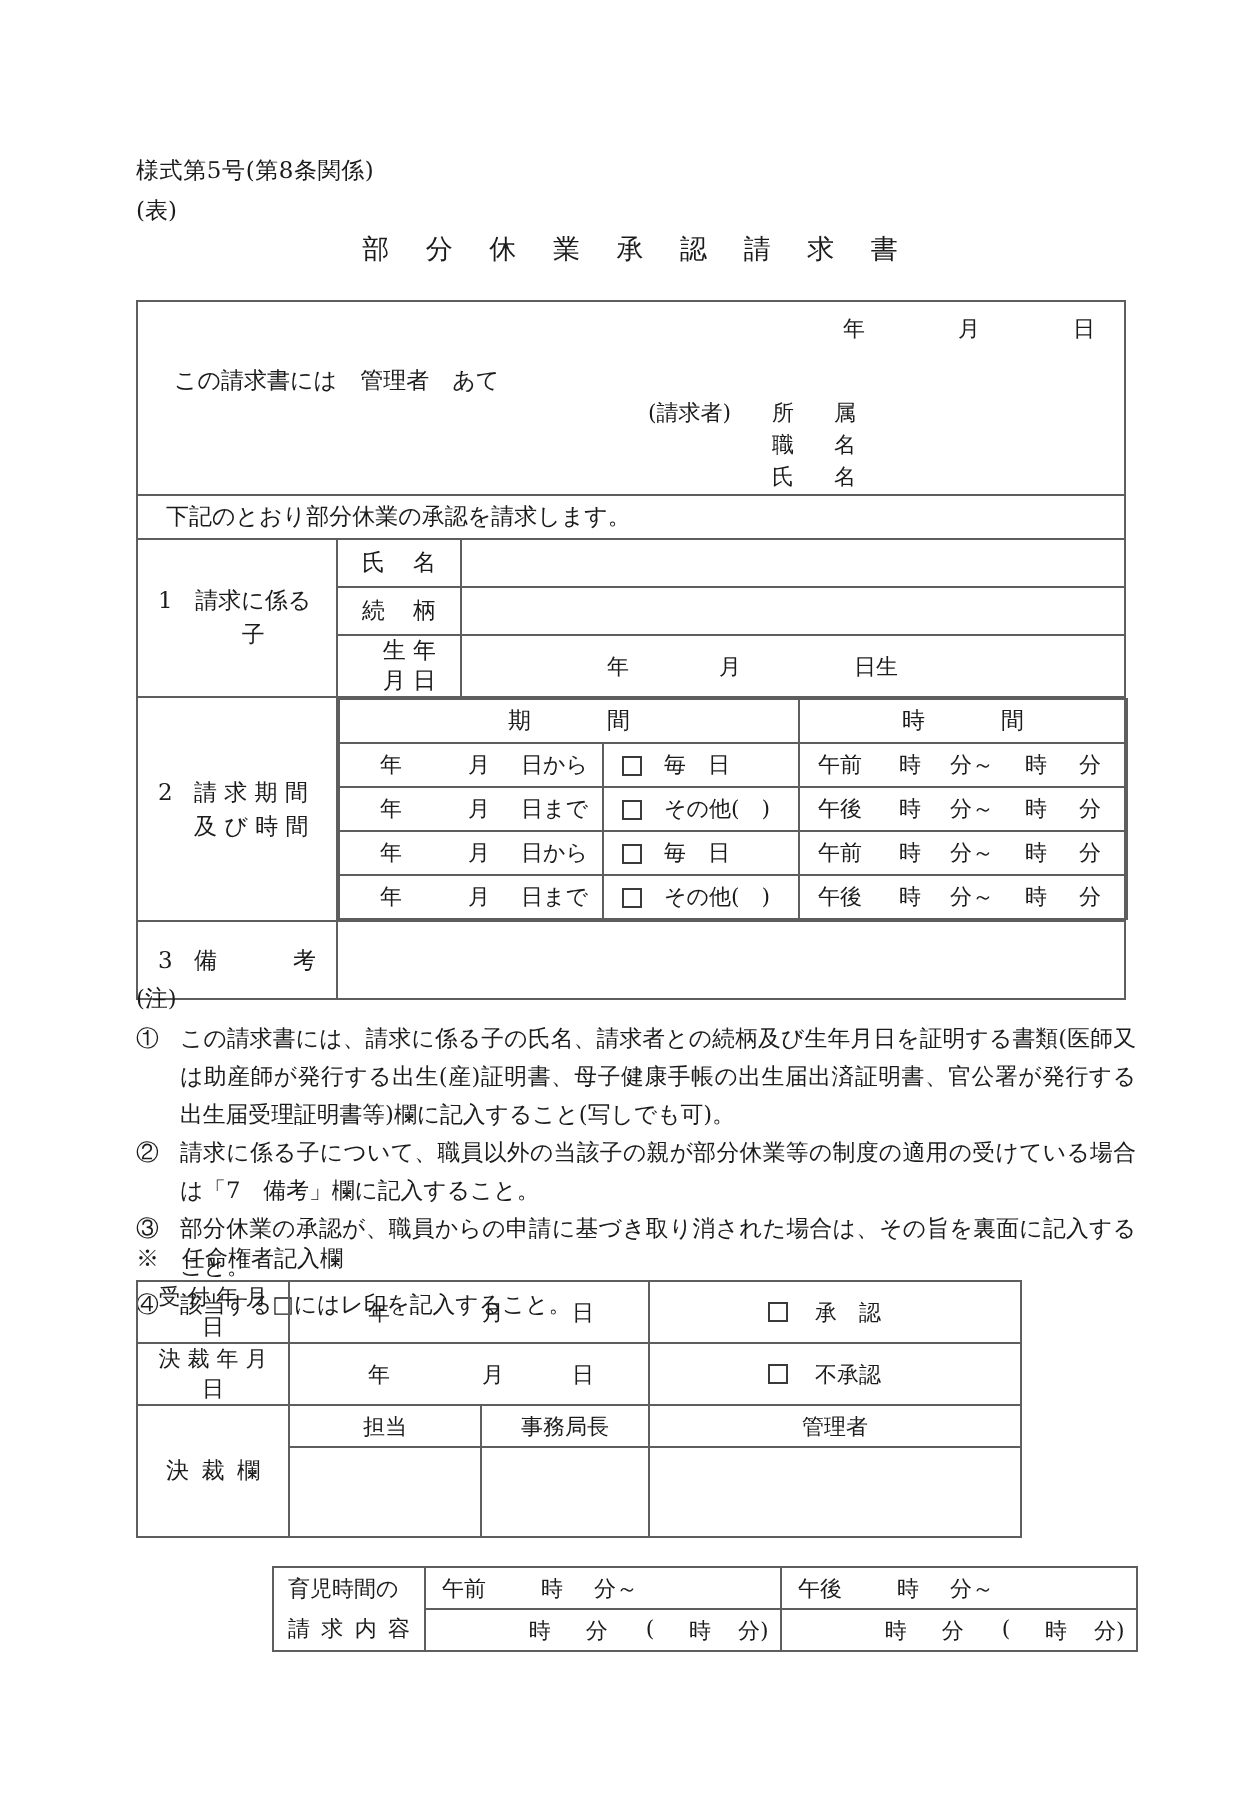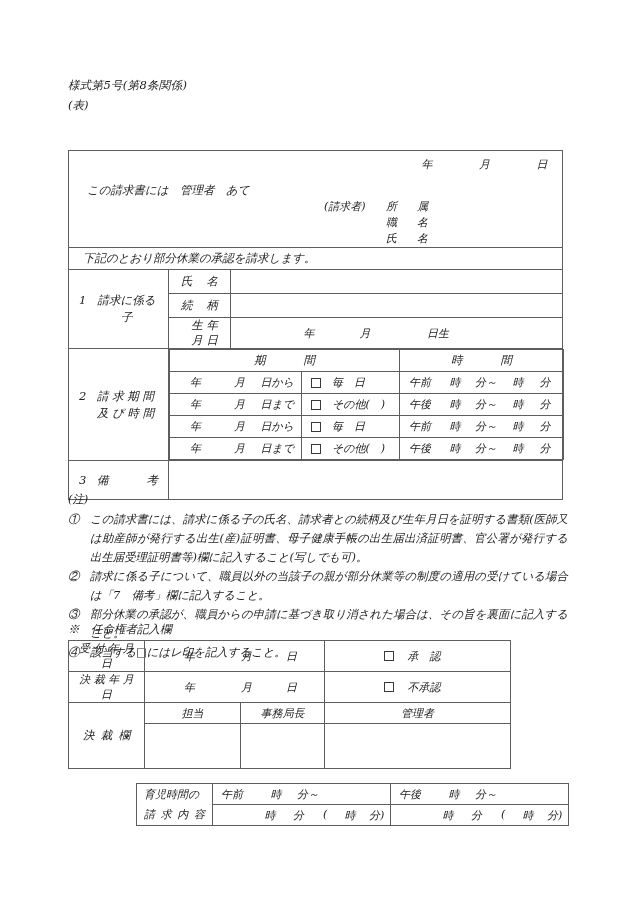--- a/index.html
+++ b/index.html
@@ -17,21 +17,21 @@
   }
   .page {
     position: absolute;
     left: 0; top: 0;
     width: 630px;
     height: 903px;
     overflow: hidden;
   }
 
   
-  .abs { position: absolute; font-style: italic; }
+  .abs { position: absolute; }
   .spread2 {            
     display: flex;
     justify-content: space-between;
   }
 
   
   #form-number {
     left: 68px; top: 78px;
     font-size: 11.5px;
     letter-spacing: .3px;
@@ -291,20 +291,21 @@
   .cc-b .h2 { width: 30px; text-align: center; }
   .cc-b .m2 { width: 30px; text-align: center; }
 </style>
 </head>
 <body>
 
 <div class="page">
 
   <div class="abs" id="form-number">様式第5号(第8条関係)</div>
   <div class="abs" id="form-side">(表)</div>
+  <div class="abs" id="form-title">部 分 休 業 承 認 請 求 書</div>
 
   <table class="abs" id="main-table">
     <colgroup>
       <col style="width:100px">
       <col style="width:62px">
       <col style="width:136px">
       <col style="width:196px">
     </colgroup>
     <tbody>
 

